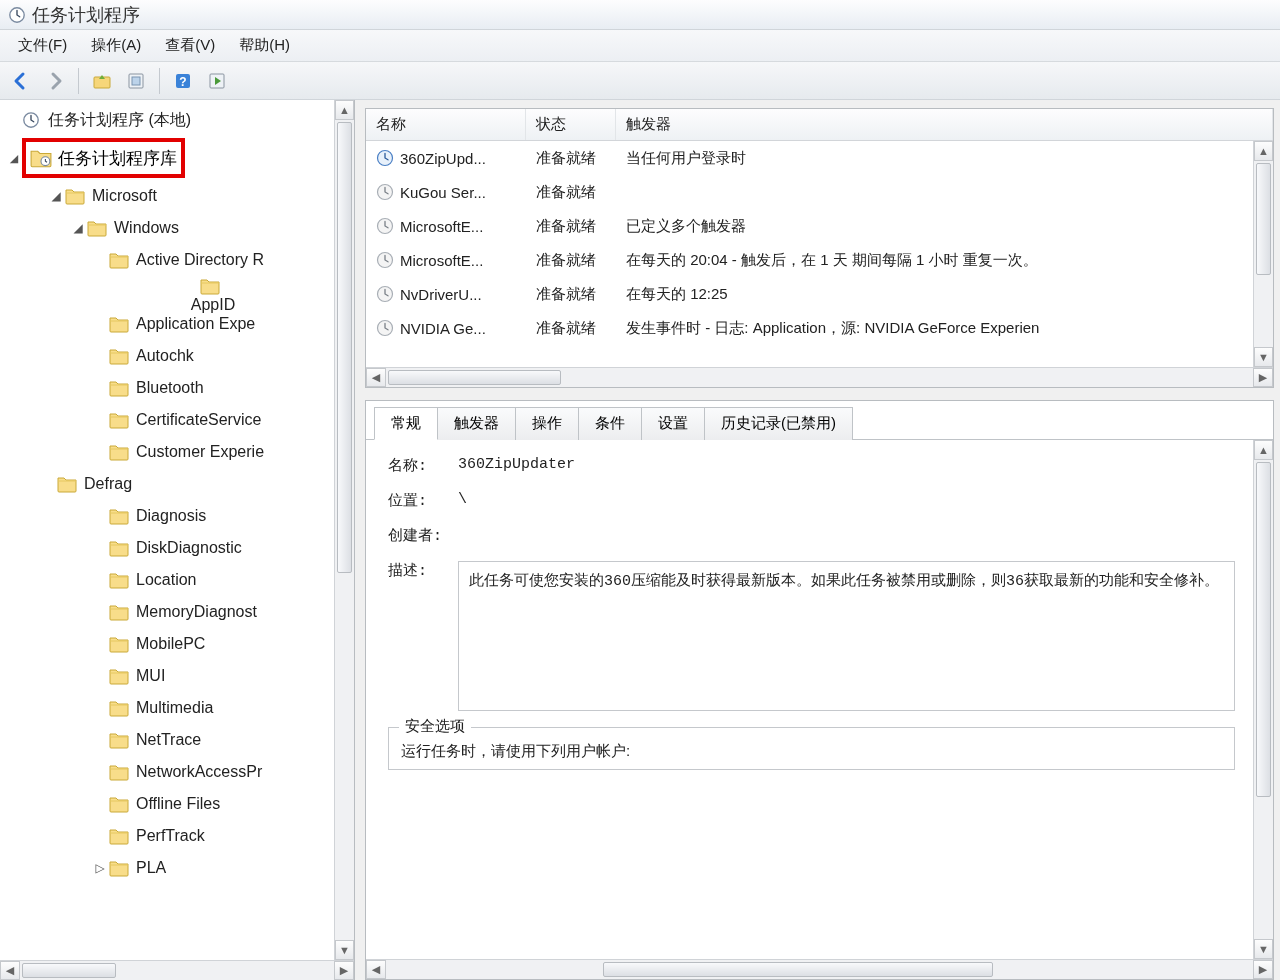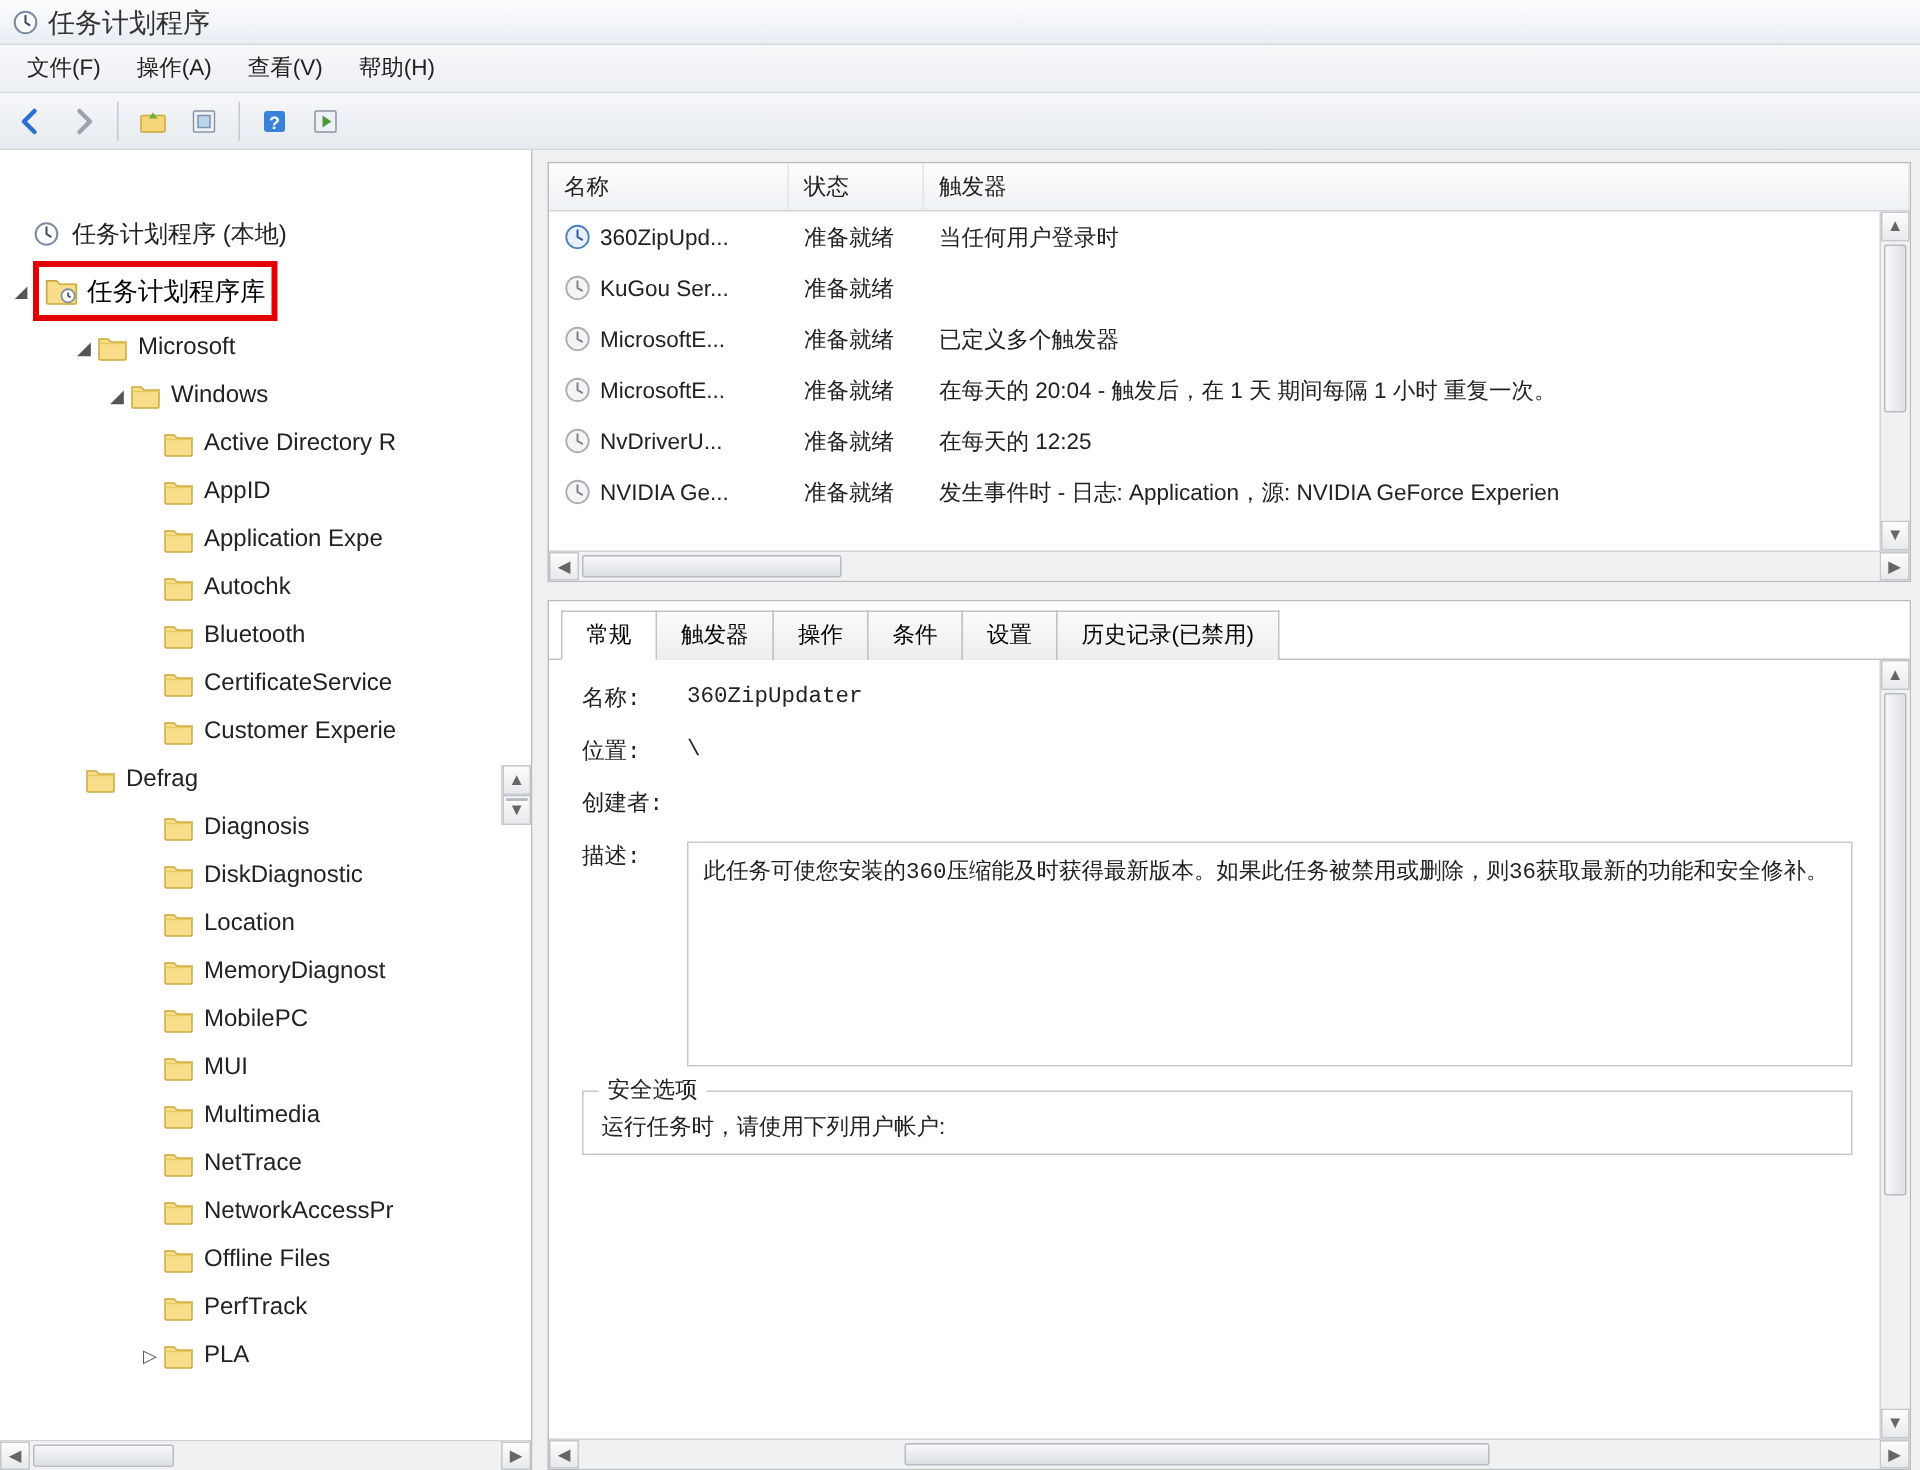--- a/index.html
+++ b/index.html
@@ -291,21 +291,21 @@
   position: relative;
 }
 .fieldset .legend {
   position: absolute;
   top: -11px; left: 10px;
   background: #fff;
   padding: 0 6px;
   font-size: 15px;
 }
 
-.tree-body-wrap { flex:1; display:flex; min-height:0;align-items:center; }
+.tree-body-wrap { flex:1; display:flex; min-height:0; }
 
 </style>
 </head>
 <body>
 
 <div class="titlebar">
   <span class="app-icon">
     <svg viewBox="0 0 20 20">
         <circle cx="10" cy="10" r="8" fill="#fff" stroke="#7a8aa0" stroke-width="1.5"></circle>
         <path d="M10 5v5l3 2" stroke="#3a4a60" stroke-width="1.5" fill="none" stroke-linecap="round"></path>
@@ -412,21 +412,21 @@
             <div class="tree-node" style="padding-left: 92px;">
               <span class="tree-twisty"></span>
               <span class="tree-icon folder-icon">
                 <svg viewBox="0 0 20 18">
                   <path d="M1 3h6l2 2h10v11a1 1 0 0 1-1 1H2a1 1 0 0 1-1-1z" fill="#f8dd8a" stroke="#caa938"></path>
                   <path d="M1 6h18" stroke="#e6c860"></path>
                 </svg>
               </span>
               <span>Active Directory R</span>
             </div>
-            <div class="tree-node" style="padding-left: 92px;">
+            <div class="tree-node" style="padding-left: 92px; flex-direction: column;">
               <span class="tree-twisty"></span>
               <span class="tree-icon folder-icon">
                 <svg viewBox="0 0 20 18">
                   <path d="M1 3h6l2 2h10v11a1 1 0 0 1-1 1H2a1 1 0 0 1-1-1z" fill="#f8dd8a" stroke="#caa938"></path>
                   <path d="M1 6h18" stroke="#e6c860"></path>
                 </svg>
               </span>
               <span>AppID</span>
             </div>
             <div class="tree-node" style="padding-left: 92px;">

